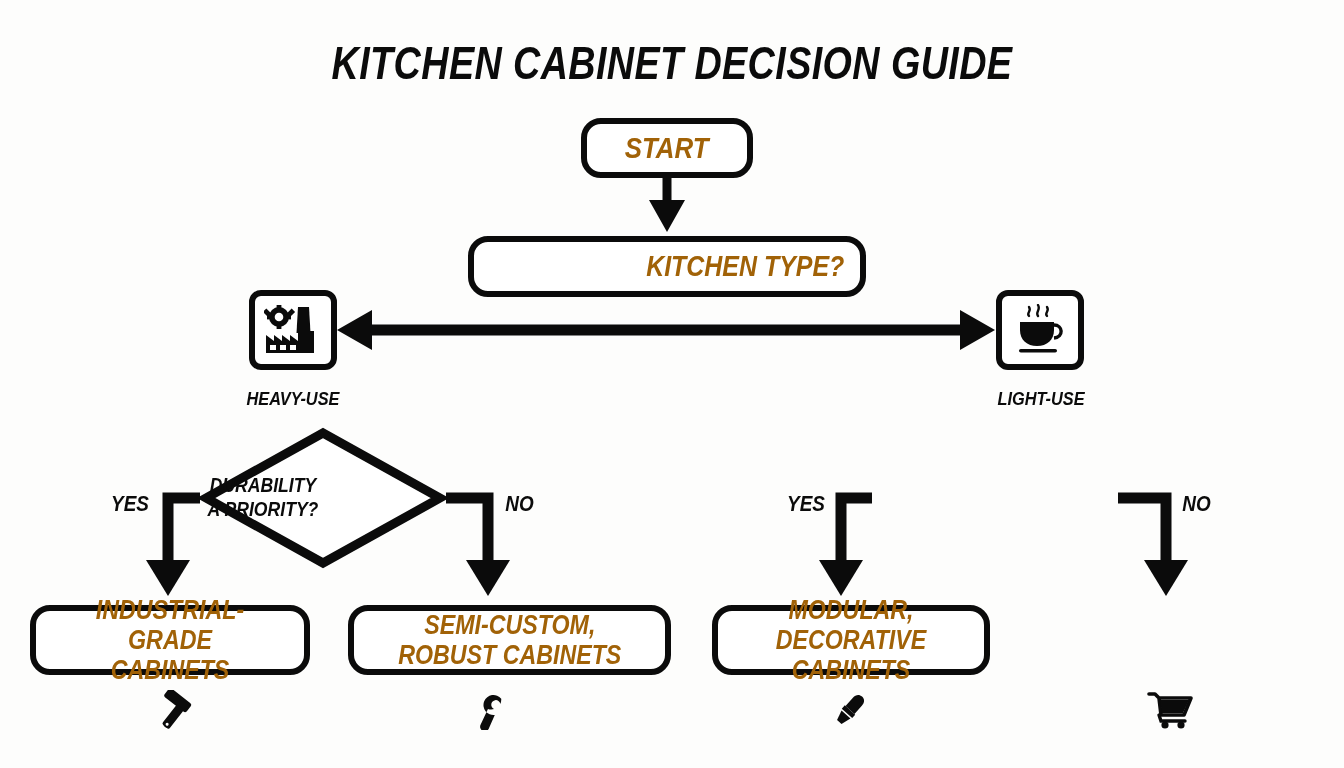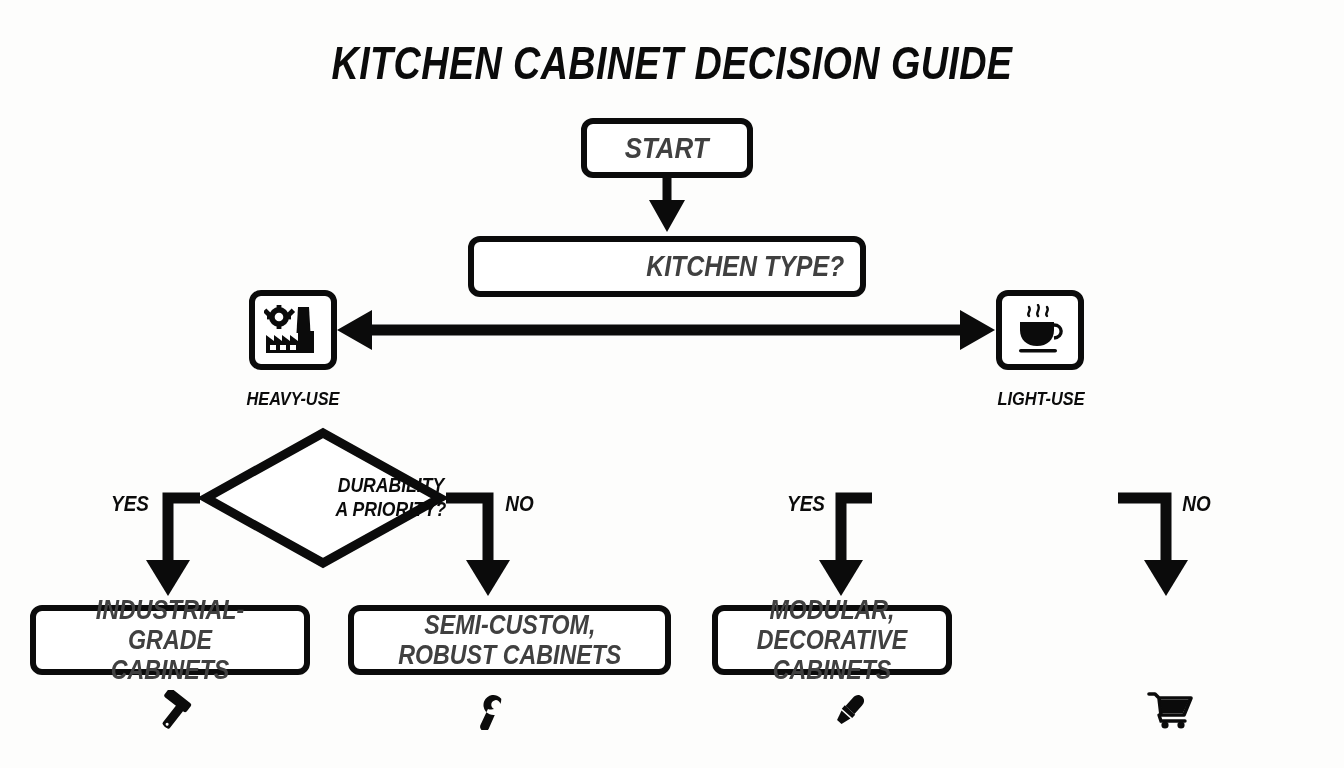--- a/index.html
+++ b/index.html
@@ -24,39 +24,39 @@
     transform:scaleX(0.82);
     transform-origin:center top;
     color:#0b0b0b;
     white-space:nowrap;
   }
 
   
   .node{
     box-sizing:border-box;
     border:6px solid #0b0b0b;
-    border-radius:12px;
+    border-radius:20px;
     background:#ffffff;
     display:flex;
     align-items:center;
     justify-content:center;
     text-align:center;
     font-weight:bold;
     line-height:1.12;
-    color:#404040;
+    color:#a16207;
   }
   .node .txt{transform:scaleX(0.86);transform-origin:center center;white-space:pre-line;}
 
   #start-node{left:581px;top:118px;width:172px;height:60px;font-size:30px;}
   #kitchen-type-node{left:468px;top:236px;width:398px;height:61px;font-size:29px;justify-content:flex-end;}
 
   .result-node{height:70px;font-size:27px;}
   #result-industrial{left:30px;top:605px;width:280px;}
   #result-semicustom{left:348px;top:605px;width:323px;}
-  #result-modular{left:712px;top:605px;width:240px;}
+  #result-modular{left:712px;top:605px;width:278px;}
   #result-rta{left:1036px;top:605px;width:280px;}
 
   
   .icon-tile{
     box-sizing:border-box;
     border:6px solid #0b0b0b;
     border-radius:12px;
     background:#ffffff;
     display:flex;align-items:center;justify-content:center;
   }
@@ -69,22 +69,22 @@
   }
   #label-heavy{left:193px;top:388px;width:200px;}
   #label-light{left:941px;top:388px;width:200px;}
 
   
   .diamond-wrap{width:246px;height:142px;}
   #diamond-left{left:200px;top:427px;}
   #diamond-right{left:872px;top:427px;}
   .diamond-wrap svg{display:block;}
   .diamond-text{
-    position:absolute;left:8px;top:0;width:100%;height:100%;
-    display:flex;align-items:center;justify-content:flex-end;
+    position:absolute;left:0;top:0;width:100%;height:100%;
+    display:flex;align-items:center;justify-content:flex-start;
     text-align:center;font-size:20px;font-weight:bold;line-height:1.18;
     pointer-events:none;color:#0b0b0b;
   }
   .diamond-text span{transform:scaleX(0.88);white-space:pre-line;}
 
   
   .branch-label{
     font-size:22px;font-weight:bold;color:#0b0b0b;
     transform:scaleX(0.86);white-space:nowrap;
   }

